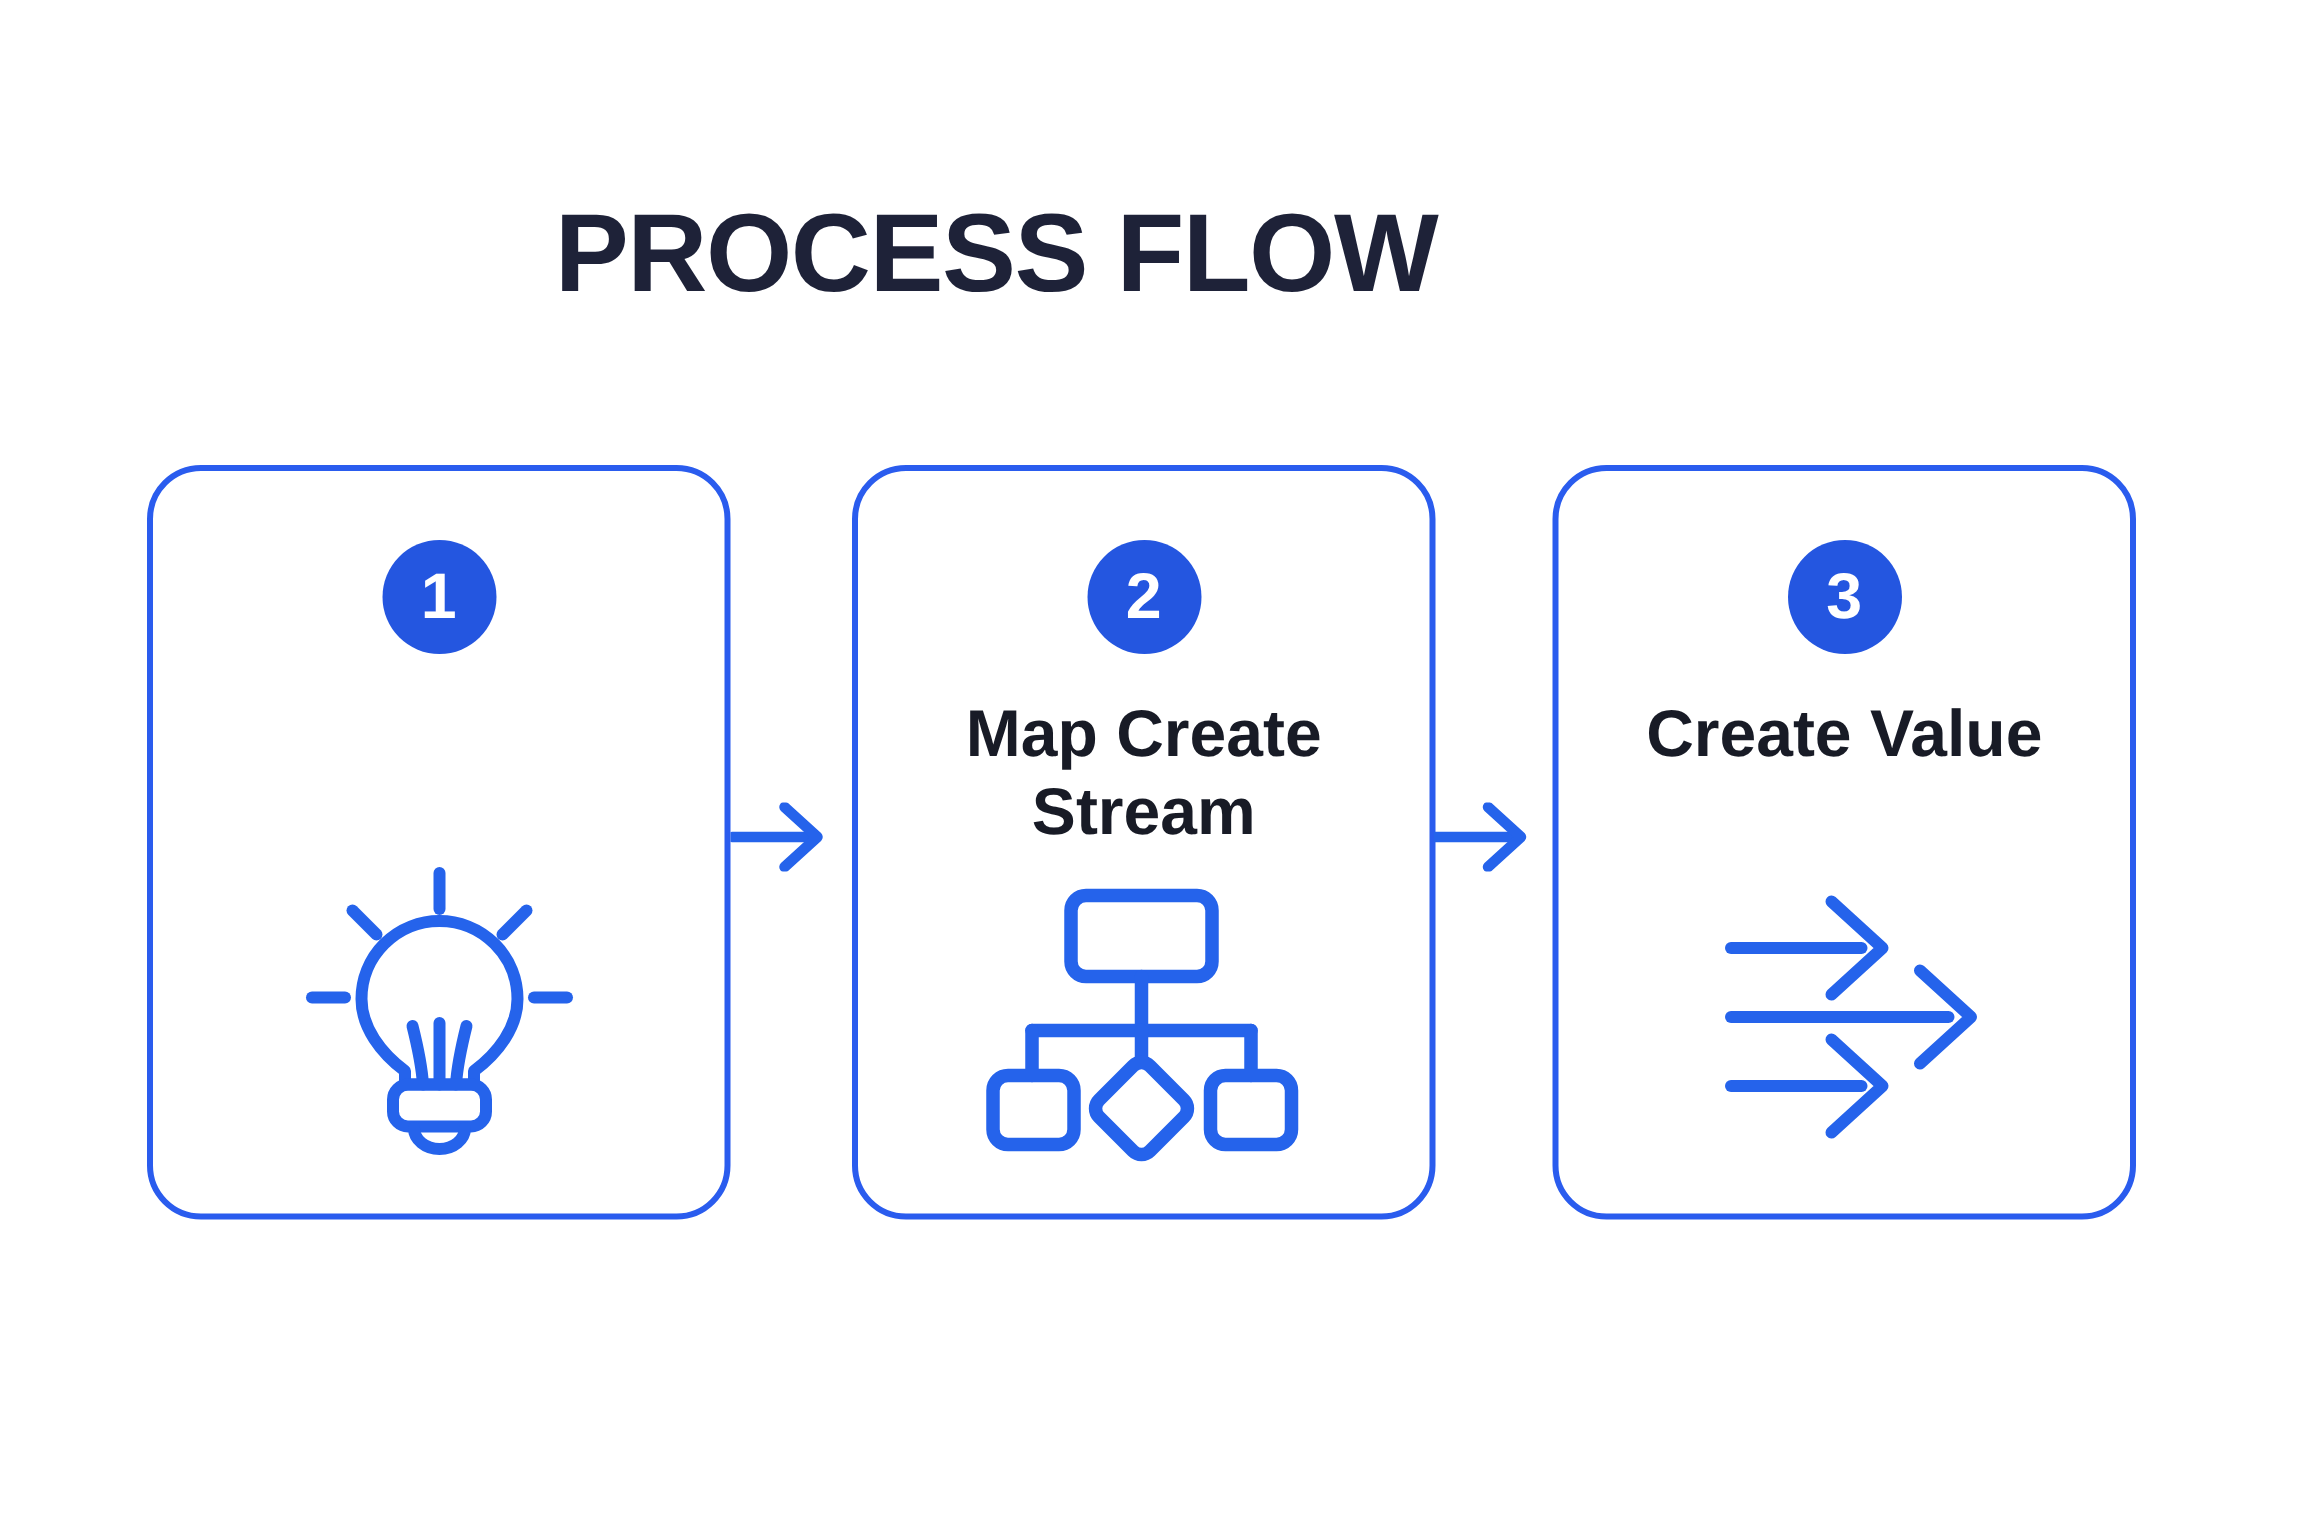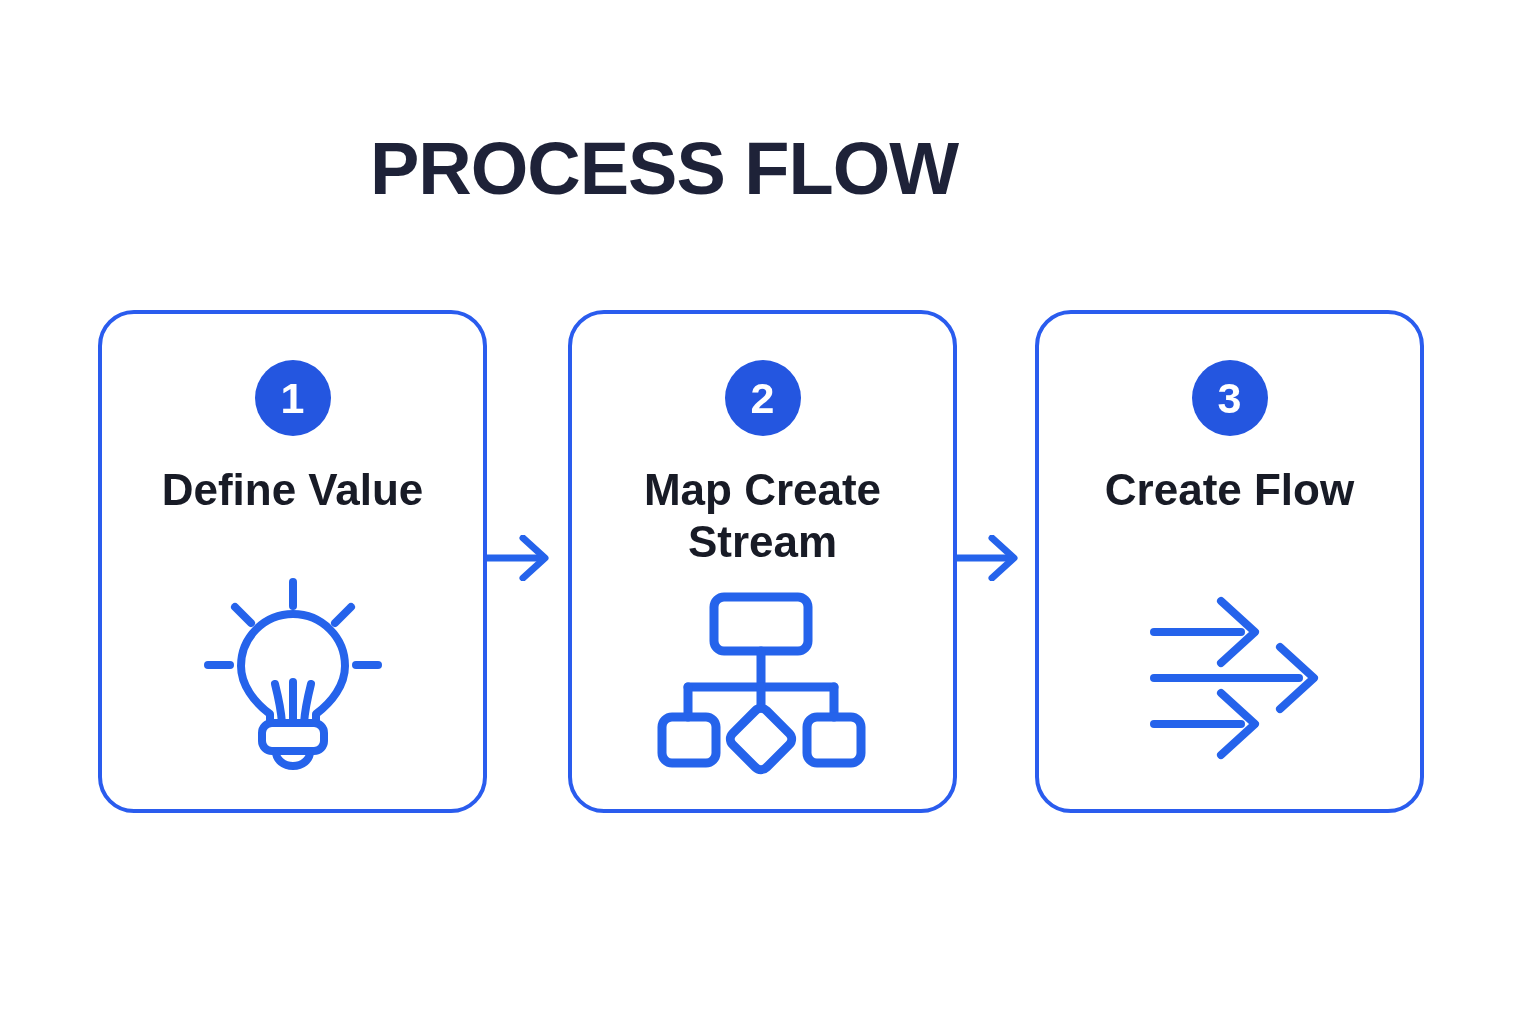--- a/index.html
+++ b/index.html
@@ -53,21 +53,20 @@
 </style>
 </head>
 <body>
 
 <div class="stage">
 
   <div class="title">PROCESS FLOW</div>
 
   <div class="card card-1">
     <div class="badge">1</div>
-    <div class="card-label">Define Value</div>
     <div class="icon-wrap icon-bulb">
       <svg width="190" height="212" viewBox="0 0 190 212" fill="none" stroke="currentColor" stroke-width="8" stroke-linecap="round" stroke-linejoin="round">
 
         <line x1="95" y1="10" x2="95" y2="34"></line>
         <line x1="37" y1="35" x2="53" y2="51"></line>
         <line x1="153" y1="35" x2="137" y2="51"></line>
         <line x1="10" y1="93" x2="32" y2="93"></line>
         <line x1="158" y1="93" x2="180" y2="93"></line>
 
         <path d="M72,142 C56,130 43,113 43,94 A52,52 0 1 1 147,94 C147,113 134,130 118,142 L118,151 L72,151 Z"></path>
@@ -109,21 +108,21 @@
 
   <div class="connector connector-2">
     <svg width="66" height="46" viewBox="0 0 66 46" fill="none" stroke="currentColor" stroke-width="7" stroke-linecap="round" stroke-linejoin="round">
       <line x1="1" y1="23" x2="54" y2="23"></line>
       <polyline points="36,3 58,23 36,43"></polyline>
     </svg>
   </div>
 
   <div class="card card-3">
     <div class="badge">3</div>
-    <div class="card-label">Create Flow</div>
+    <div class="card-label">Create Value</div>
     <div class="icon-wrap icon-arrows">
       <svg width="220" height="190" viewBox="0 0 220 190" fill="none" stroke="currentColor" stroke-width="8" stroke-linecap="round" stroke-linejoin="round">
         <line x1="25" y1="40" x2="112" y2="40"></line>
         <polyline points="92,9 126,40 92,71"></polyline>
         <line x1="25" y1="86" x2="170" y2="86"></line>
         <polyline points="151,55 185,86 151,117"></polyline>
         <line x1="25" y1="132" x2="112" y2="132"></line>
         <polyline points="92,101 126,132 92,163"></polyline>
       </svg>
     </div>

